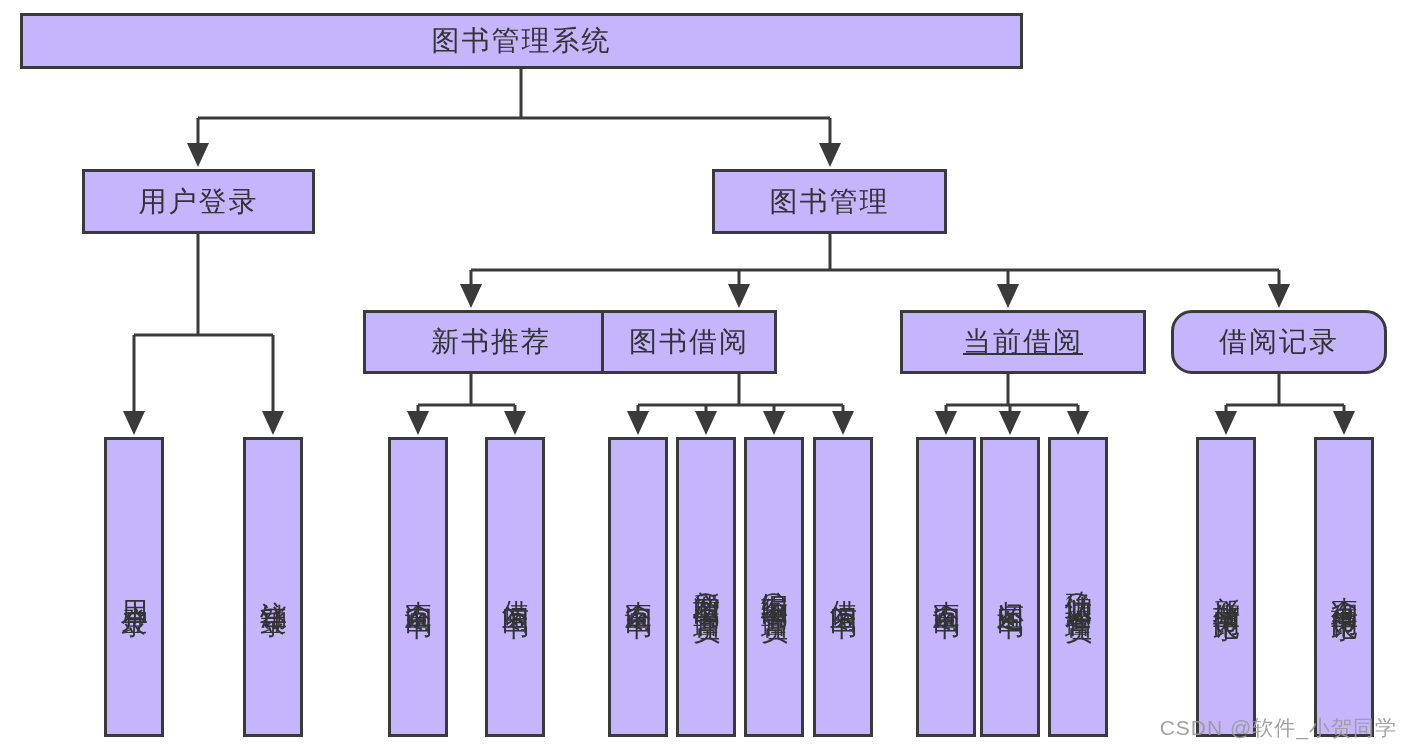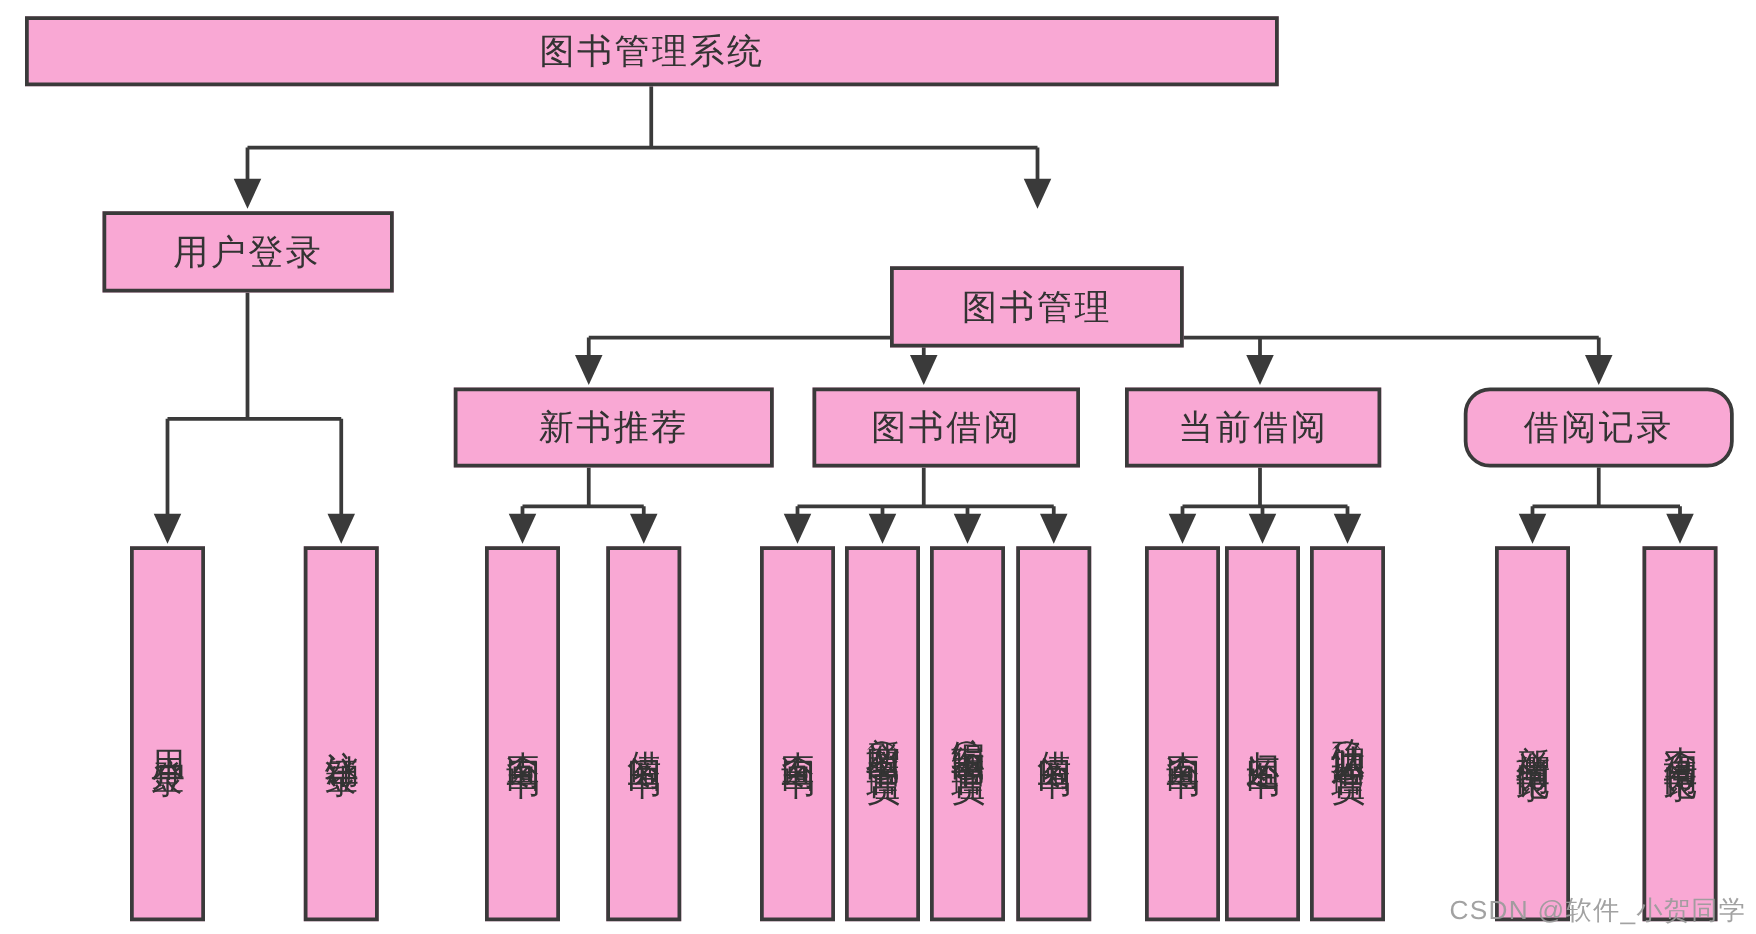--- a/index.html
+++ b/index.html
@@ -29,21 +29,21 @@
     stroke-width: 3;
   }
   svg.connectors polygon {
     fill: var(--line, #3a3a3a);
     stroke: none;
   }
   .node {
     position: absolute;
     box-sizing: border-box;
     border: 3px solid var(--line, #383838);
-    background: #f9a8d4;
+    background: #c4b5fd;
     display: flex;
     align-items: center;
     justify-content: center;
     z-index: 2;
     color: var(--text, #333333);
   }
   .hbox {
     font-size: 28px;
     letter-spacing: 2px;
     white-space: nowrap;
@@ -115,25 +115,25 @@
       <polygon points="999,411 1021,411 1010,435"></polygon>
       <polygon points="1067,411 1089,411 1078,435"></polygon>
       <polygon points="1215,411 1237,411 1226,435"></polygon>
       <polygon points="1333,411 1355,411 1344,435"></polygon>
     </g>
   </svg>
 
   <div class="node hbox" style="left:20px; top:13px; width:1003px; height:56px;">图书管理系统</div>
 
   <div class="node hbox" style="left:82px; top:169px; width:233px; height:65px;">用户登录</div>
-  <div class="node hbox" style="left:712px; top:169px; width:235px; height:65px;margin-top:44px;">图书管理</div>
+  <div class="node hbox" style="left:712px; top:169px; width:235px; height:65px;">图书管理</div>
 
   <div class="node hbox" style="left:363px; top:310px; width:256px; height:64px;">新书推荐</div>
-  <div class="node hbox" style="left:650px; top:310px; width:214px; height:64px;text-align:right;">图书借阅</div>
-  <div class="node hbox" style="left:900px; top:310px; width:205px; height:64px;">当前借阅</div>
+  <div class="node hbox" style="left:601px; top:310px; width:176px; height:64px;text-align:right;">图书借阅</div>
+  <div class="node hbox" style="left:900px; top:310px; width:246px; height:64px;text-decoration:underline;">当前借阅</div>
   <div class="node hbox" style="left:1171px; top:310px; width:216px; height:64px;border-radius:21px;">借阅记录</div>
 
   <div class="node leaf" style="left:104px;">
     <span class="vtext">用户登录</span>
   </div>
   <div class="node leaf" style="left:243px;">
     <span class="vtext">注销登录</span>
   </div>
 
   <div class="node leaf" style="left:388px;">

